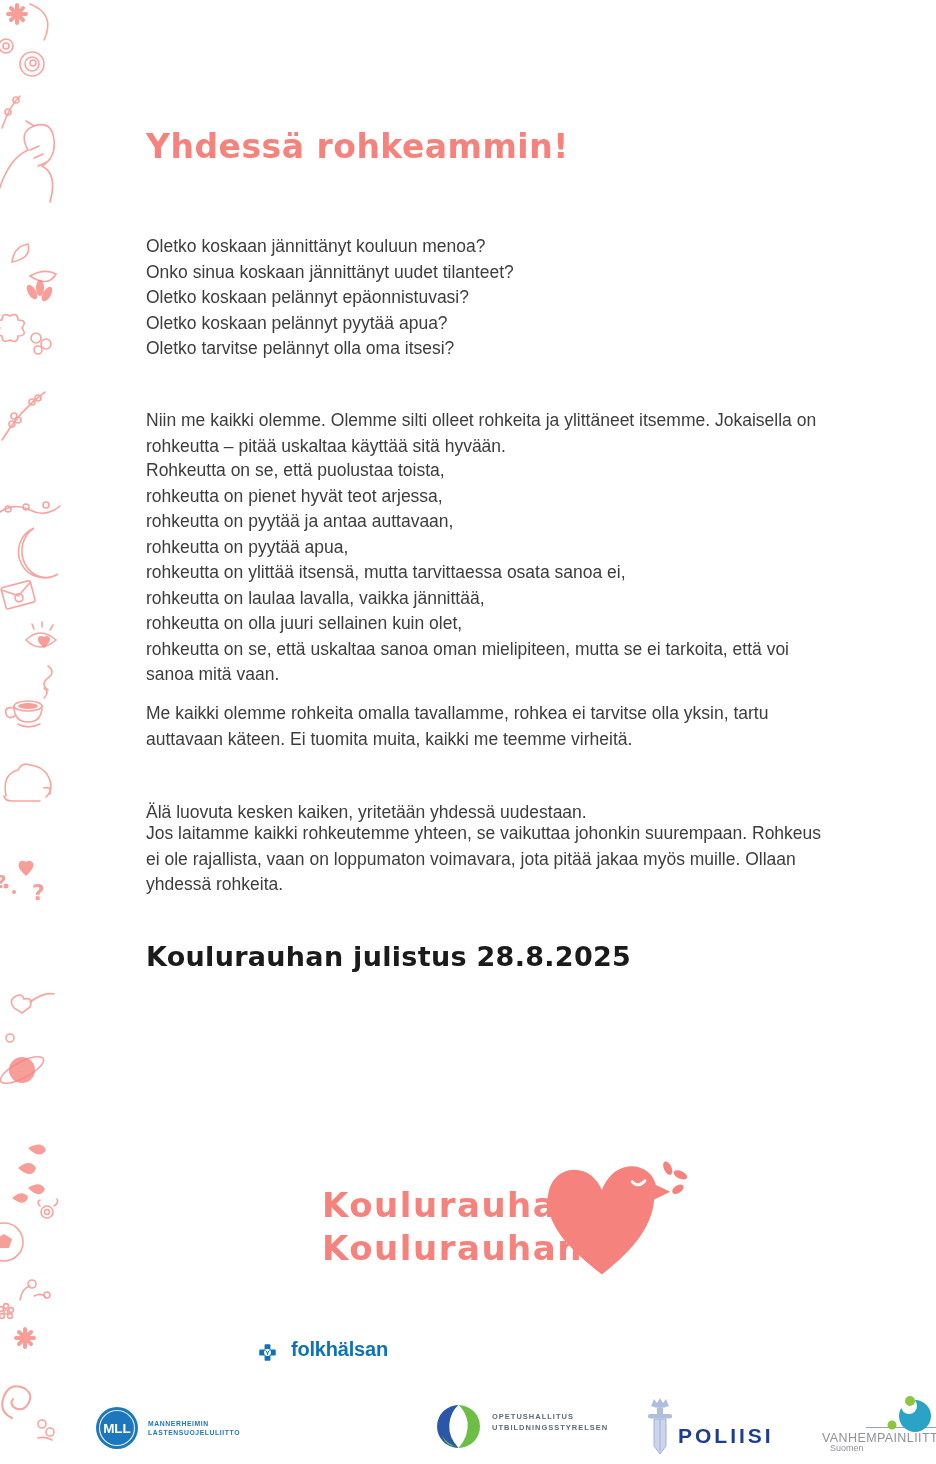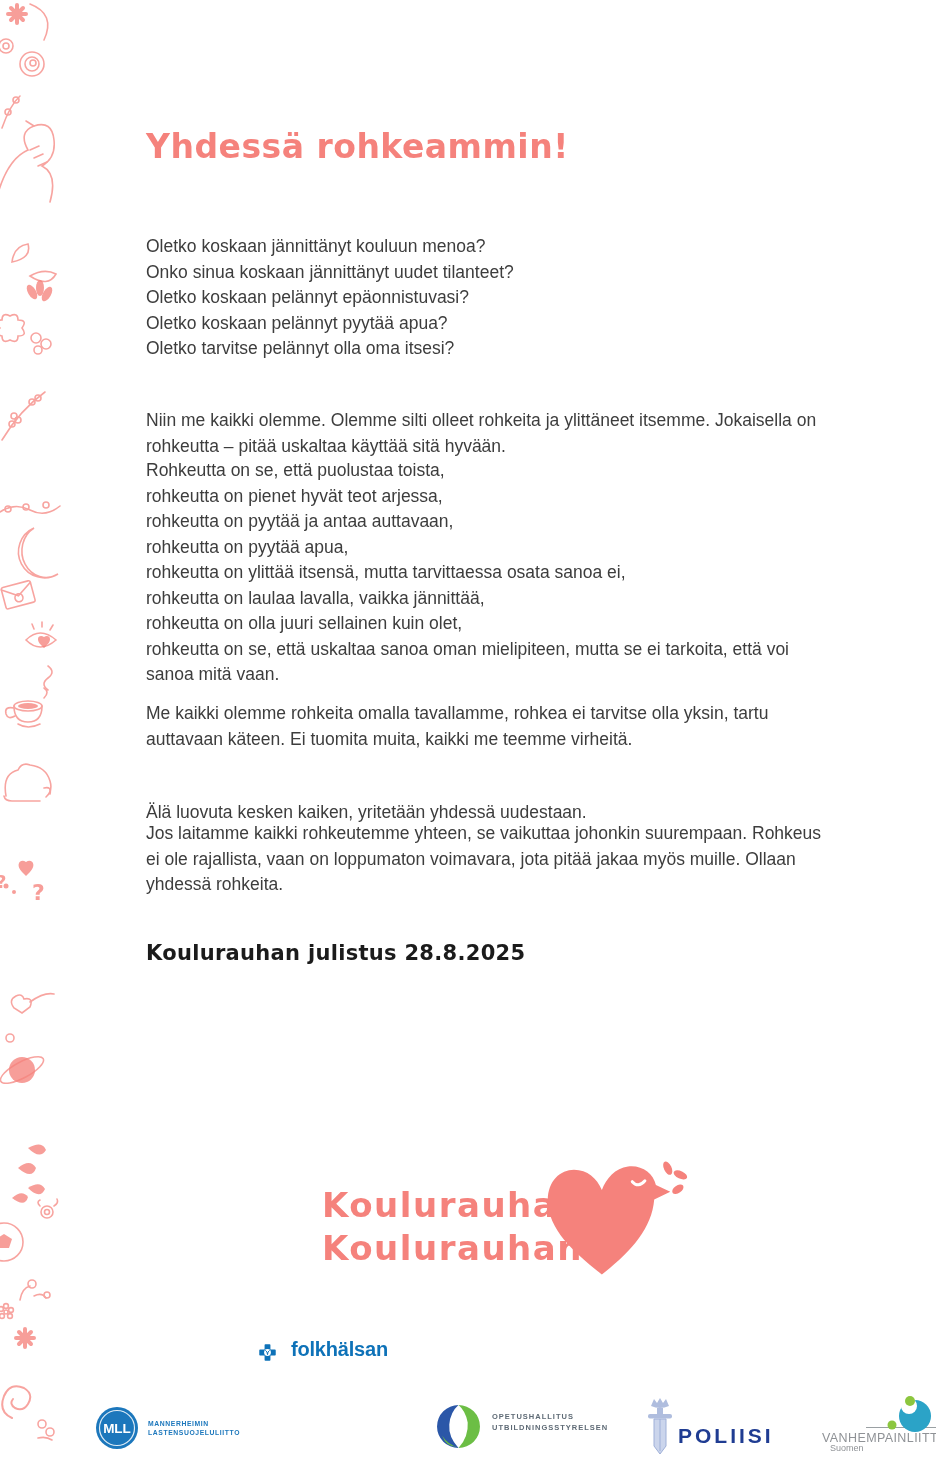--- a/index.html
+++ b/index.html
@@ -10,21 +10,21 @@
   .title{left:146px;top:127px;font-family:"DejaVu Sans",sans-serif;font-weight:700;
          font-size:33px;color:#F5827C;letter-spacing:.5px;}
   .body-block{left:146px;width:716px;font-size:17.5px;line-height:25.5px;color:#3d3d3d;}
   .q-block{top:234px;}
   .p1{top:384px;margin-top:24px;}
   .list-block{top:458px;}
   .p2{top:701px;}
   .p3{top:774px;margin-top:26px;}
   .p4{top:821px;}
   .decl-heading{left:146px;top:941px;font-family:"DejaVu Sans",sans-serif;font-weight:700;
-                font-size:21px;color:#1b1b1b;letter-spacing:.3px;}
+                font-size:27px;color:#1b1b1b;letter-spacing:.3px;}
   .logo-text{left:322px;top:1184px;font-family:"DejaVu Sans",sans-serif;font-weight:700;
              font-size:34px;line-height:43px;color:#F5827C;letter-spacing:1.5px;}
   .heart-svg{left:536px;top:1158px;}
   
   .mll-svg{left:95px;top:1406px;}
   .mll-text{left:148px;top:1419px;font-size:6.8px;line-height:9px;font-weight:700;
             color:#1C77BC;letter-spacing:.6px;}
   .folk{left:259px;top:1338px;display:flex;align-items:flex-end;gap:15px;}
   .folk-label{font-size:20px;font-weight:700;color:#0E72B8;letter-spacing:-.2px;}
   .oph-svg{left:436px;top:1404px;}

